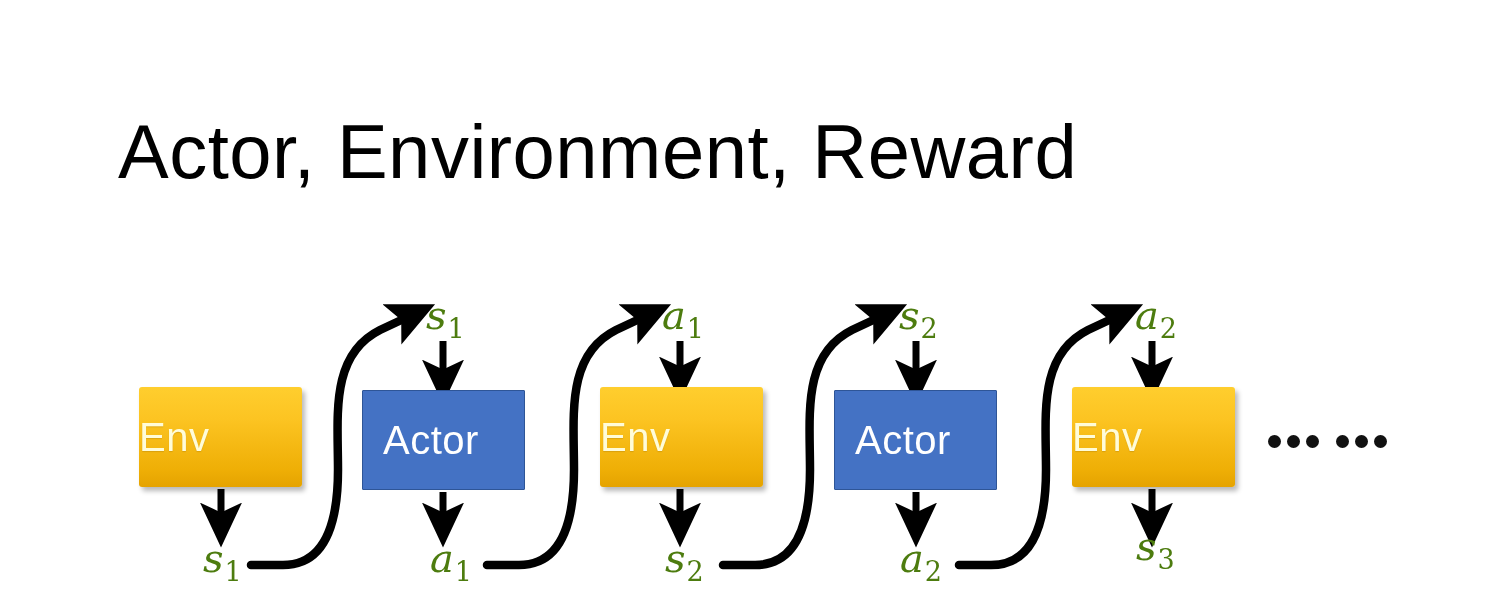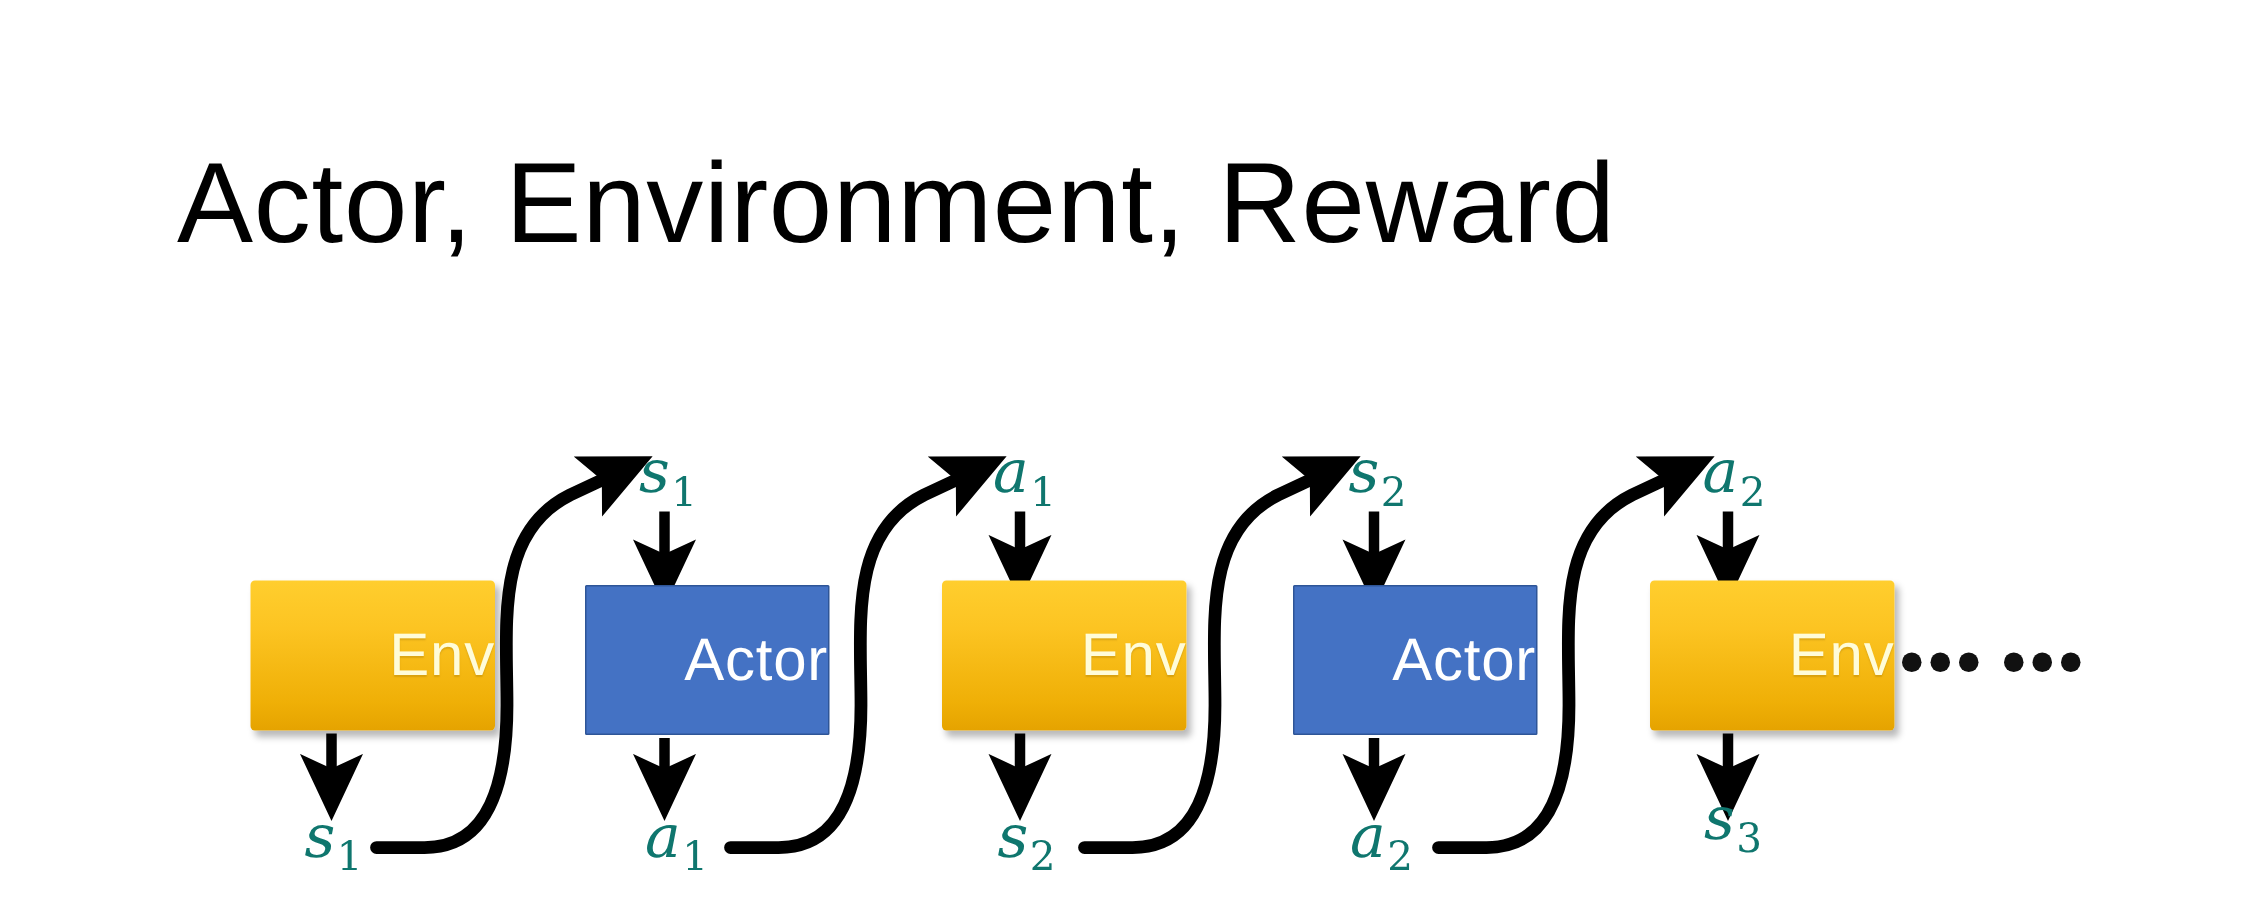--- a/index.html
+++ b/index.html
@@ -20,21 +20,21 @@
     left: 0; top: 0;
     width: 1500px;
     height: 608px;
     background: #ffffff;
   }
 
   
   .slide-title {
     position: absolute;
     left: 118px;
-    top: 96px;
+    top: 112px;
     font-family: "Liberation Sans", sans-serif;
     font-size: 76px;
     font-weight: 300;
     letter-spacing: 0.5px;
     color: #000000;
     white-space: nowrap;
     line-height: 1.05;
   }
 
   
@@ -44,49 +44,49 @@
     width: 1500px;
     height: 608px;
     pointer-events: none;
   }
 
   
   .node {
     position: absolute;
     display: flex;
     align-items: center;
-    justify-content: flex-end;
+    justify-content: flex-start;
     box-sizing: border-box;
     font-size: 40px;
     font-weight: 400;
     letter-spacing: 0.5px;
     line-height: 1;
-    margin-left: 28px;
   }
   .node.env {
     background: linear-gradient(to bottom, #FFCE2E 0%, #FCC422 32%, #EFAF06 82%, #E5A300 100%);
     color: #FFFCD8;
     border-radius: 3px;
     box-shadow: 3px 4px 5px rgba(0,0,0,0.28);
     text-shadow: 0 1px 1px rgba(140,95,0,0.25);
   }
   .node.actor {
     background: #4472C4;
     color: #FFFFFF;
     border: 1.5px solid #2E5597;
     border-radius: 1px;
+    padding-left: 20px;
   }
 
   
   .mlabel {
     position: absolute;
     font-family: "DejaVu Serif", "Liberation Serif", serif;
     font-style: italic;
     font-size: 40px;
-    color: #0f766e;
+    color: #4d7c0f;
     white-space: nowrap;
     line-height: 1;
     text-align: center;
   }
   .mlabel .sub {
     font-size: 27px;
     font-style: normal;
     font-family: "DejaVu Serif", "Liberation Serif", serif;
     vertical-align: baseline;
     position: relative;

